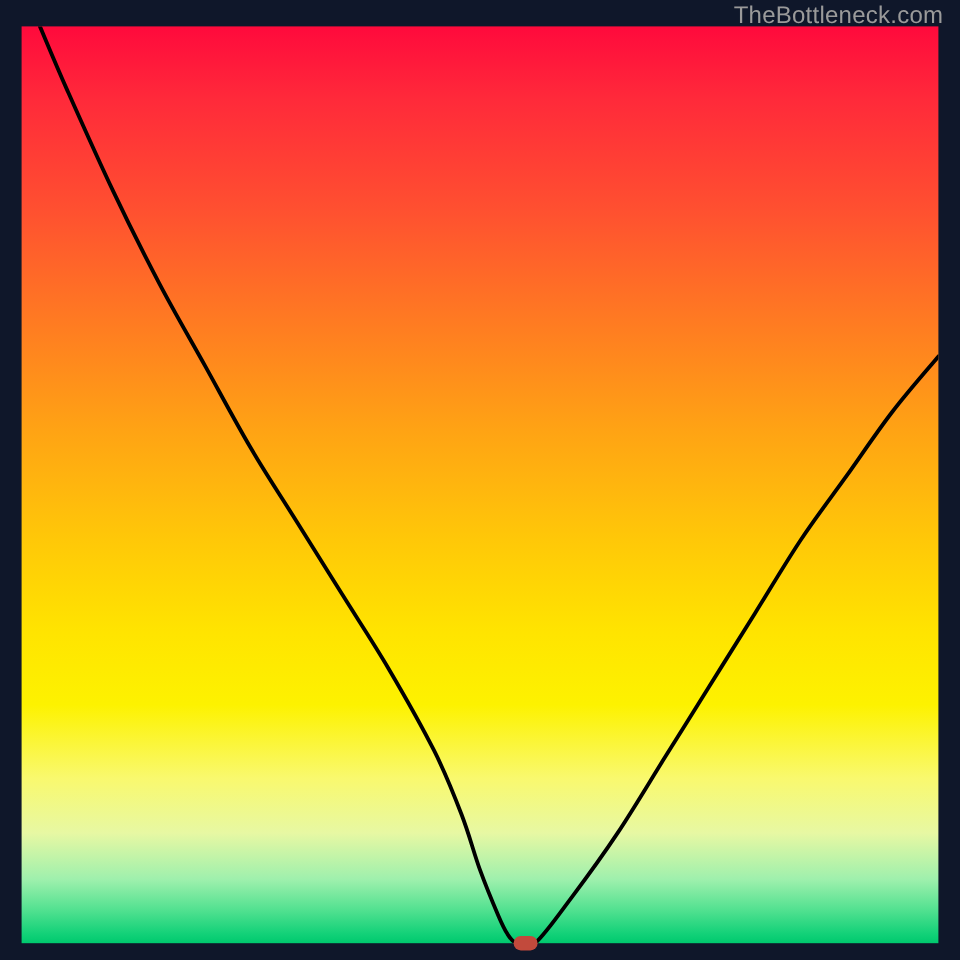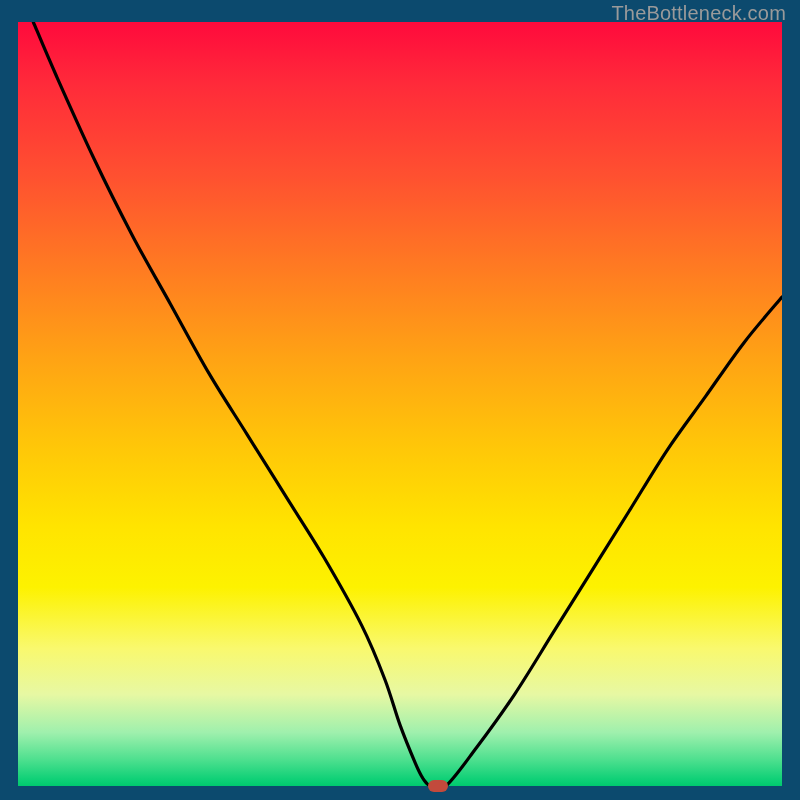--- a/index.html
+++ b/index.html
@@ -8,21 +8,21 @@
     width: 800px;
     height: 800px;
     background: #000000;
     overflow: hidden;
     font-family: Arial, Helvetica, sans-serif;
   }
   .stage {
     position: relative;
     width: 800px;
     height: 800px;
-    background: #0c4a6e;
+    background: #0f172a;
   }
   .plot-area {
     position: absolute;
     left: 18px;
     top: 22px;
     width: 764px;
     height: 764px;
   }
   .gradient {
     width: 100%;

